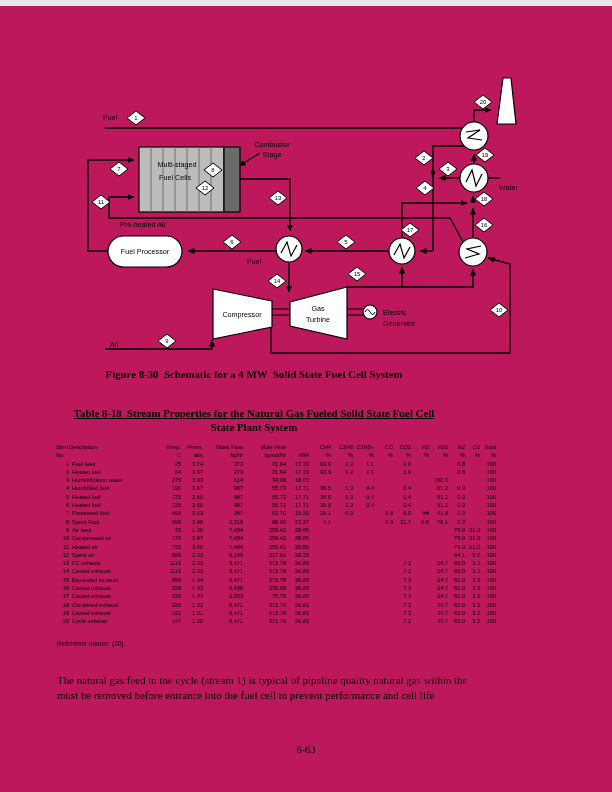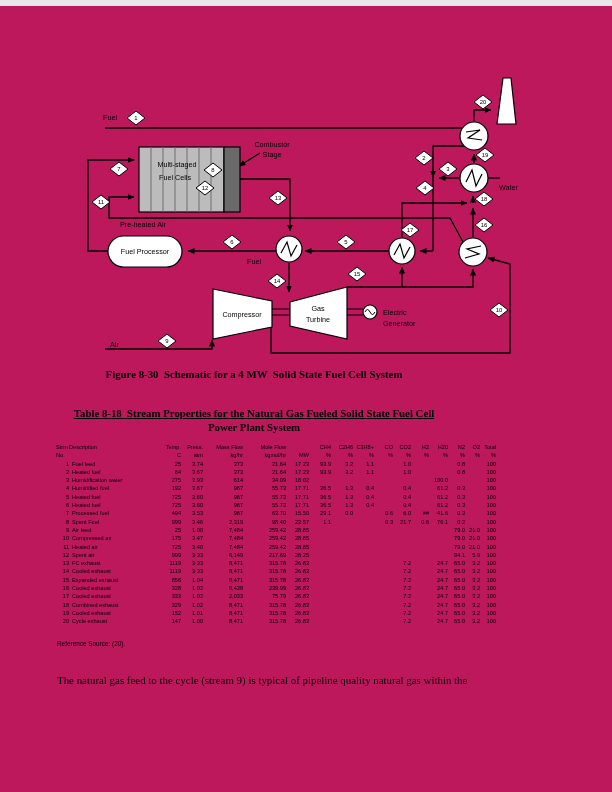--- a/index.html
+++ b/index.html
@@ -149,21 +149,21 @@
       <text class="dlabel" x="318" y="316" text-anchor="middle">Turbine</text>
       <text class="dlabel" x="383" y="309">Electric</text>
       <text class="dlabel" x="383" y="320">Generator</text>
       <text class="dlabel" x="110" y="341">Air</text>
       <text class="dlabel" x="499" y="184">Water</text>
     </g>
   </svg>
 
   <div id="figure-caption" class="caption">Figure 8-30&nbsp; Schematic for a 4 MW&nbsp; Solid State Fuel Cell System</div>
   <div id="table-caption-1" class="caption">Table 8-18&nbsp; Stream Properties for the Natural Gas Fueled Solid State Fuel Cell</div>
-  <div id="table-caption-2" class="caption">Power Plant System</div>
+  <div id="table-caption-2" class="caption">State Plant System</div>
 
   <table id="stream-table">
     <colgroup id="table-cols">
         <col style="width: 13px;">
         <col style="width: 88px;">
         <col style="width: 24px;">
         <col style="width: 22px;">
         <col style="width: 40px;">
         <col style="width: 43px;">
         <col style="width: 23px;">
@@ -598,16 +598,18 @@
           <td>65.0</td>
           <td>3.2</td>
           <td>100</td>
         </tr>
       </tbody>
   </table>
 
   <div id="ref-source">Reference Source: (20).</div>
 
   <div id="body-text">
-    <div>The natural gas feed to the cycle (stream 9) is typical of pipeline quality natural gas within the</div>
+    <div>The natural gas feed to the cycle (stream 1) is typical of pipeline quality natural gas within the</div>
+    <div>must be removed before entrance into the fuel cell to prevent performance and cell life</div>
   </div>
 
+  <div id="page-number">8-63</div>
 </div>
 
 </body></html>

